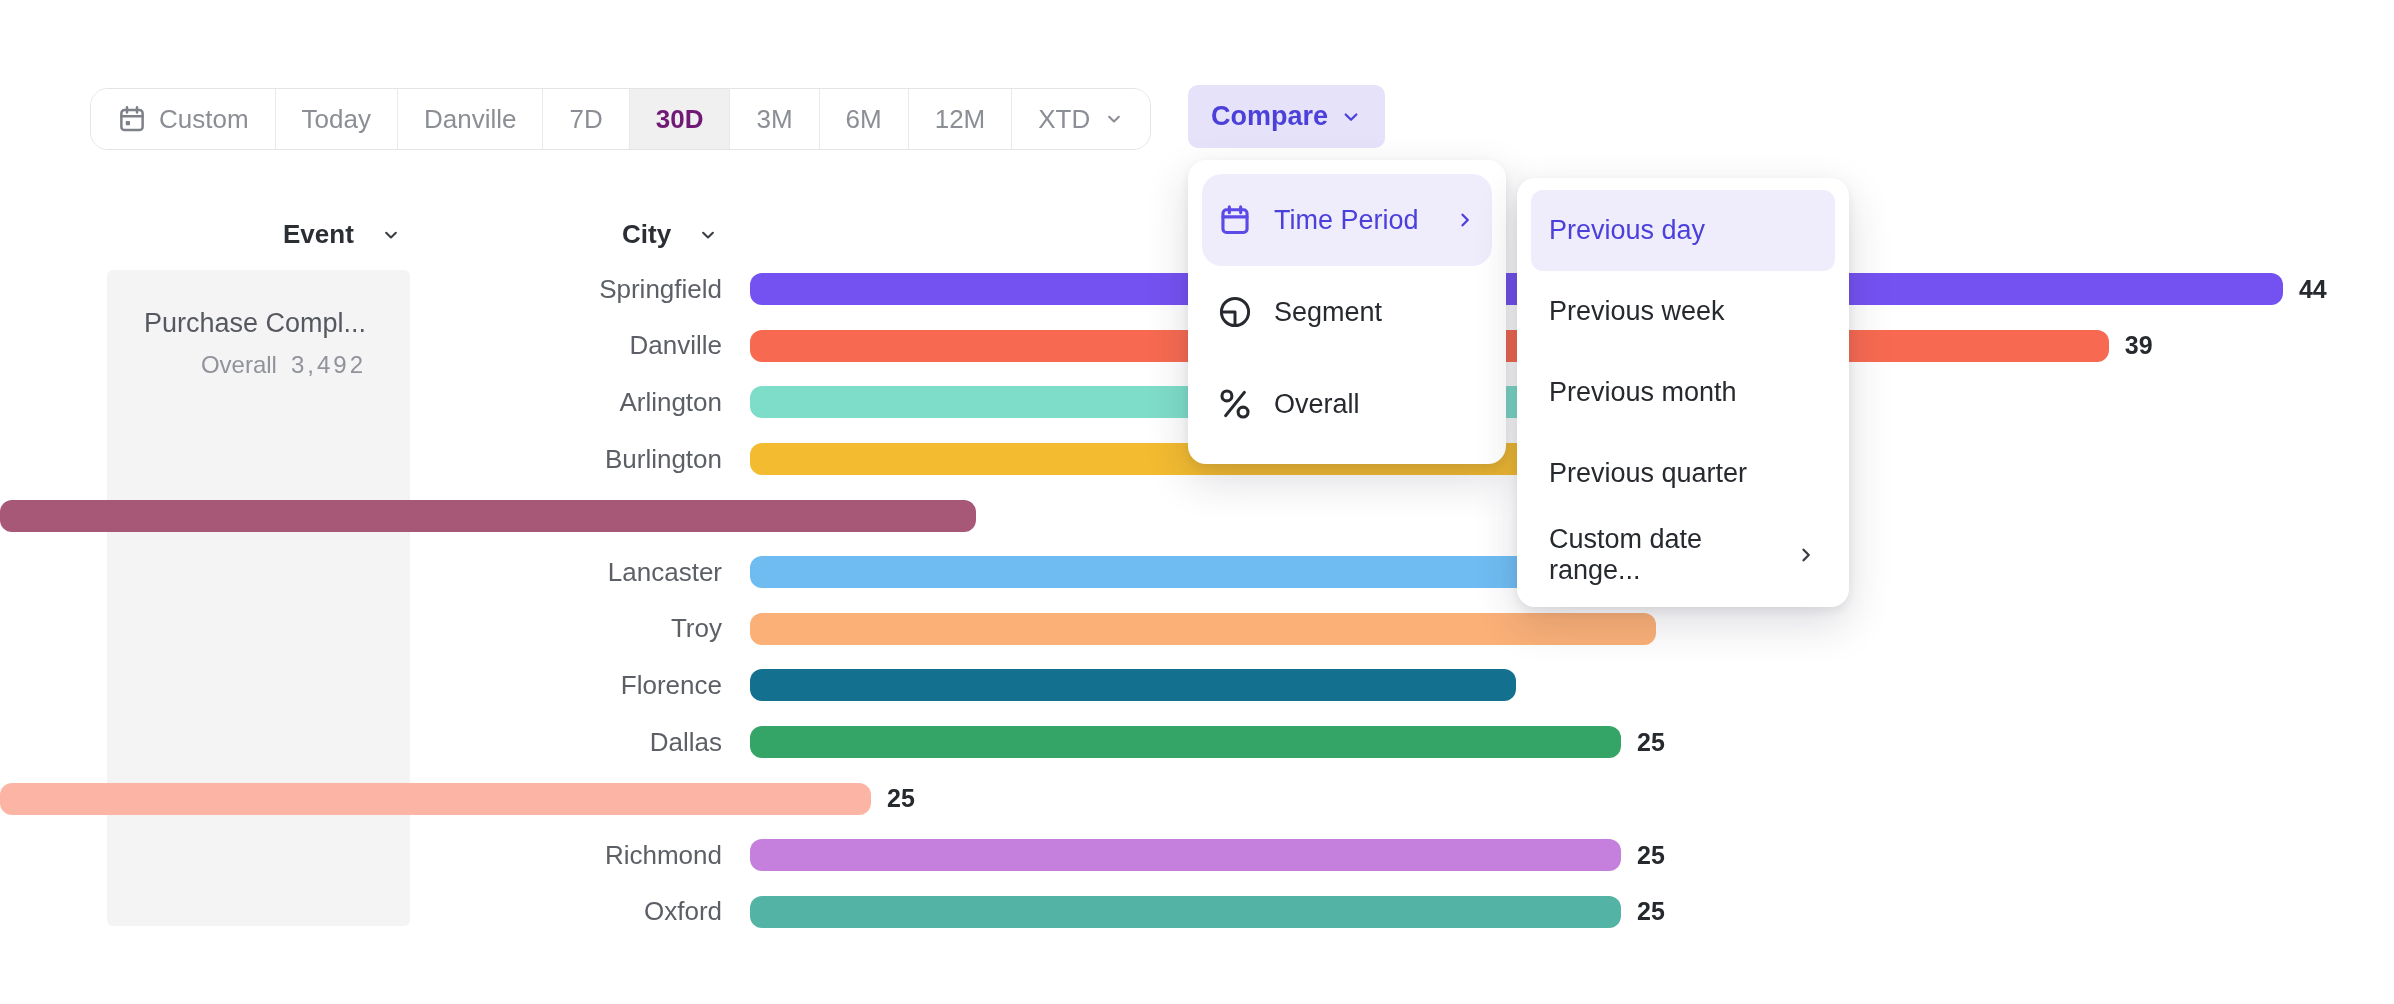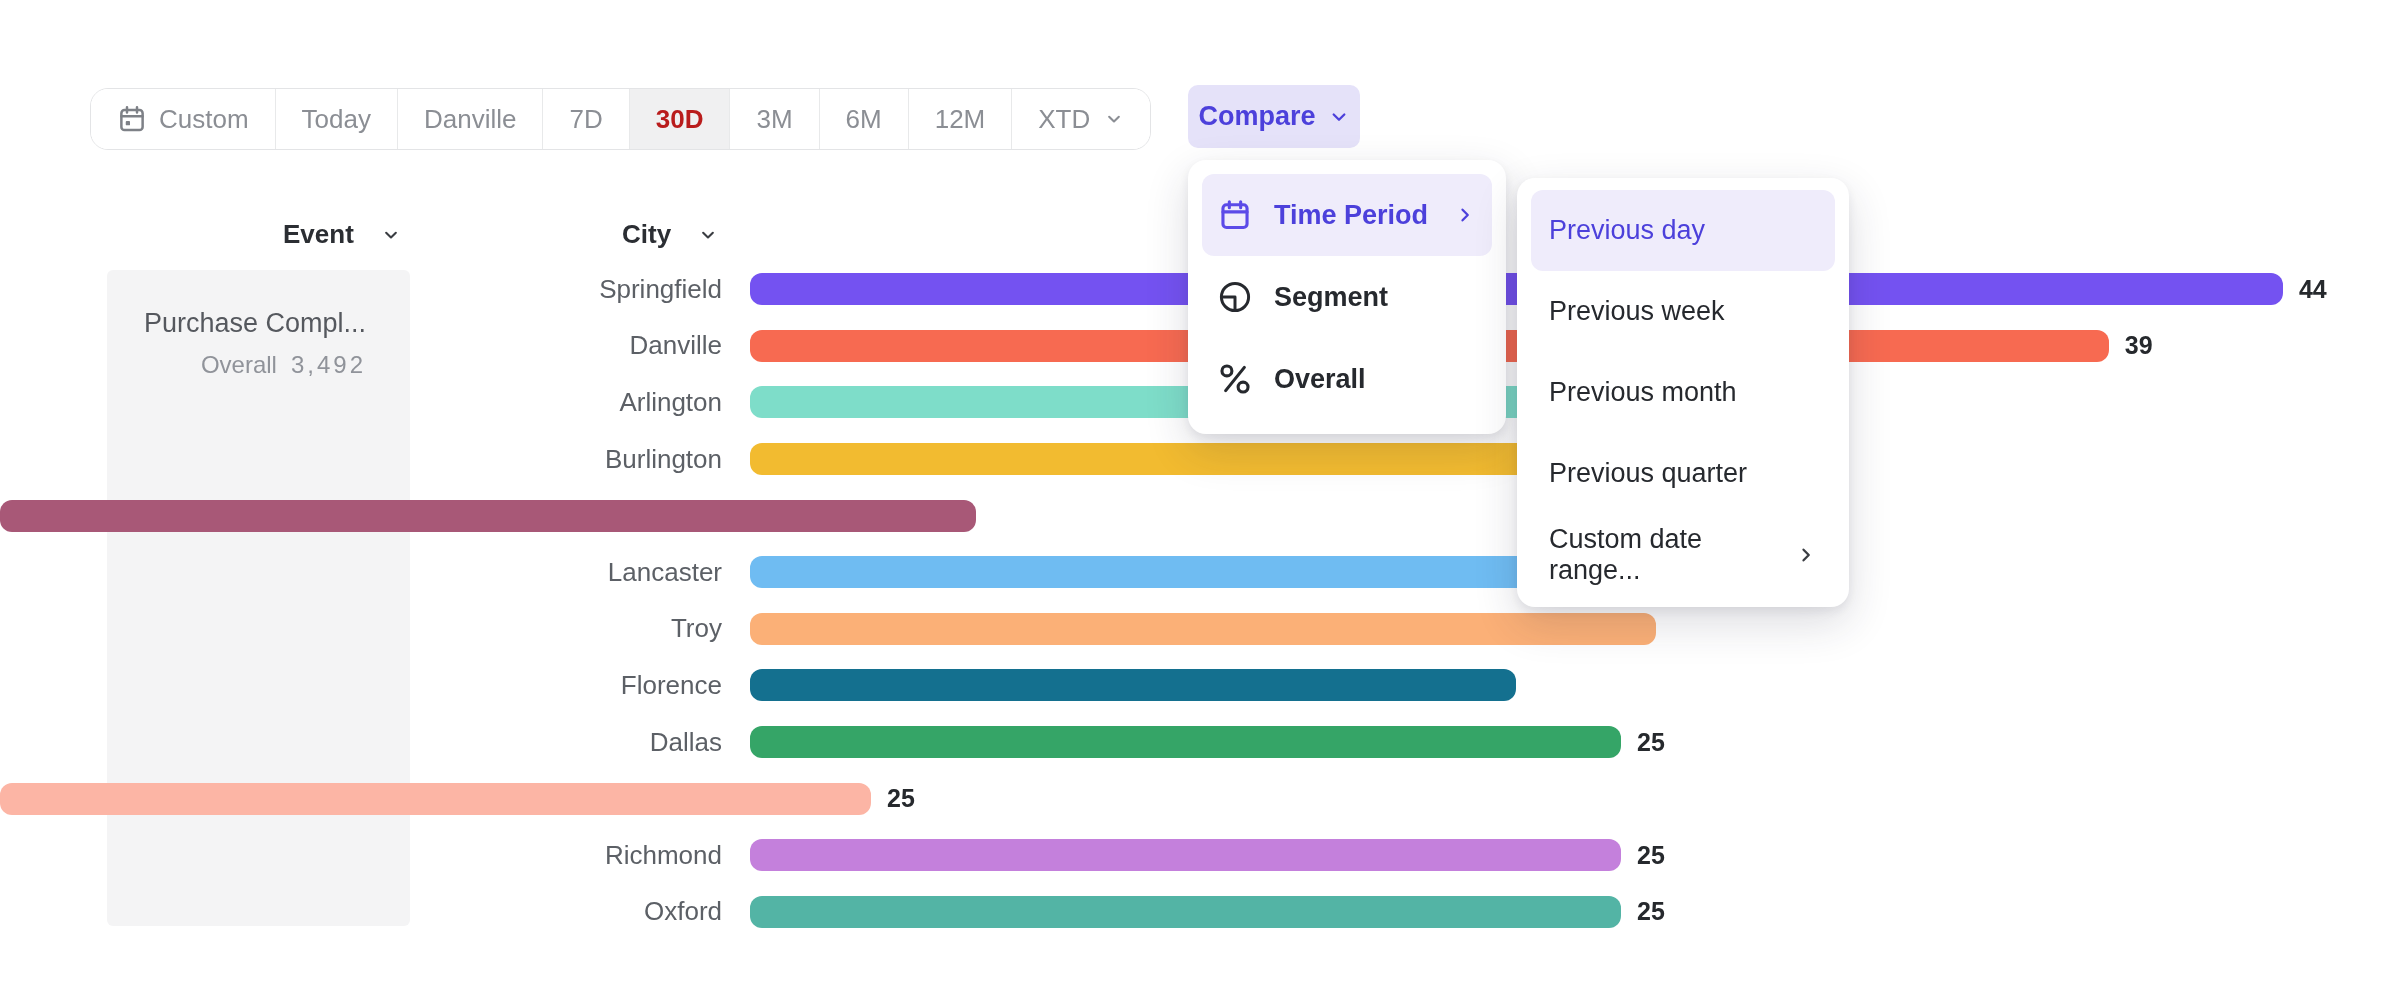--- a/index.html
+++ b/index.html
@@ -10,26 +10,26 @@
   
   .toolbar{
     position:absolute;left:90px;top:88px;height:60px;display:flex;align-items:stretch;
     background:#fff;border:1.5px solid #e3e4e6;border-radius:18px;overflow:hidden;
   }
   .seg{
     display:flex;align-items:center;gap:12px;padding:0 26px;font-size:26px;color:#8b8e94;
     border-right:1.5px solid #e8e9ea;cursor:pointer;white-space:nowrap;background:#fff;
   }
   .seg:last-child{border-right:none;}
-  .seg.selected{background:#f0f0f1;color:#b91c1c;font-weight:700;}
+  .seg.selected{background:#f0f0f1;color:#701a75;font-weight:700;}
   .seg .icon{display:flex;color:#7e8187;}
   .seg .chev{display:flex;color:#8b8e94;margin-left:2px;}
   
   .compare-btn{
-    position:absolute;left:1188px;top:85px;width:172px;height:63px;border:none;cursor:pointer;
+    position:absolute;left:1188px;top:85px;width:197px;height:63px;border:none;cursor:pointer;
     background:#e5e2f9;border-radius:10px;display:flex;align-items:center;justify-content:center;gap:12px;
     font-family:"Liberation Sans",sans-serif;font-size:27px;font-weight:600;color:#4c40db;z-index:5;
   }
   .compare-btn .chev{display:flex;color:#4c40db;}
   
   .col-header{
     position:absolute;display:flex;align-items:center;gap:27px;font-size:26px;font-weight:600;
     color:#2b2e33;cursor:pointer;z-index:2;
   }
   .col-header .chev{display:flex;color:#3a3d42;}
@@ -53,22 +53,22 @@
   .bar{height:32px;border-radius:12px;flex:none;}
   .bar-value{margin-left:16px;font-size:25px;font-weight:700;color:#26292d;white-space:nowrap;}
   .bar-value.hidden{visibility:hidden;}
   
   .menu{
     position:absolute;background:#ffffff;border-radius:18px;box-sizing:border-box;
     box-shadow:0 4px 10px rgba(35,35,60,0.08),0 16px 44px rgba(35,35,60,0.16);
   }
   .compare-menu{left:1188px;top:160px;width:318px;padding:14px;z-index:20;}
   .m-item{
-    display:flex;align-items:center;gap:22px;height:82px;border-radius:12px;padding:0 16px;
-    font-size:27px;font-weight:700;color:#26292e;cursor:pointer;
+    display:flex;align-items:center;gap:22px;height:92px;border-radius:20px;padding:0 16px;
+    font-size:27px;font-weight:400;color:#26292e;cursor:pointer;
   }
   .m-item .icon{display:flex;color:#26292e;}
   .m-item.active{background:#efecfb;color:#4c40db;}
   .m-item.active .icon{color:#5b4ae8;}
   .m-item .chev{display:flex;margin-left:auto;color:#4c40db;}
   .submenu{left:1517px;top:178px;width:332px;padding:12px 14px;z-index:21;}
   .s-item{
     display:flex;align-items:center;height:81px;border-radius:12px;padding:0 18px;
     font-size:27px;font-weight:500;color:#26292e;cursor:pointer;
   }

